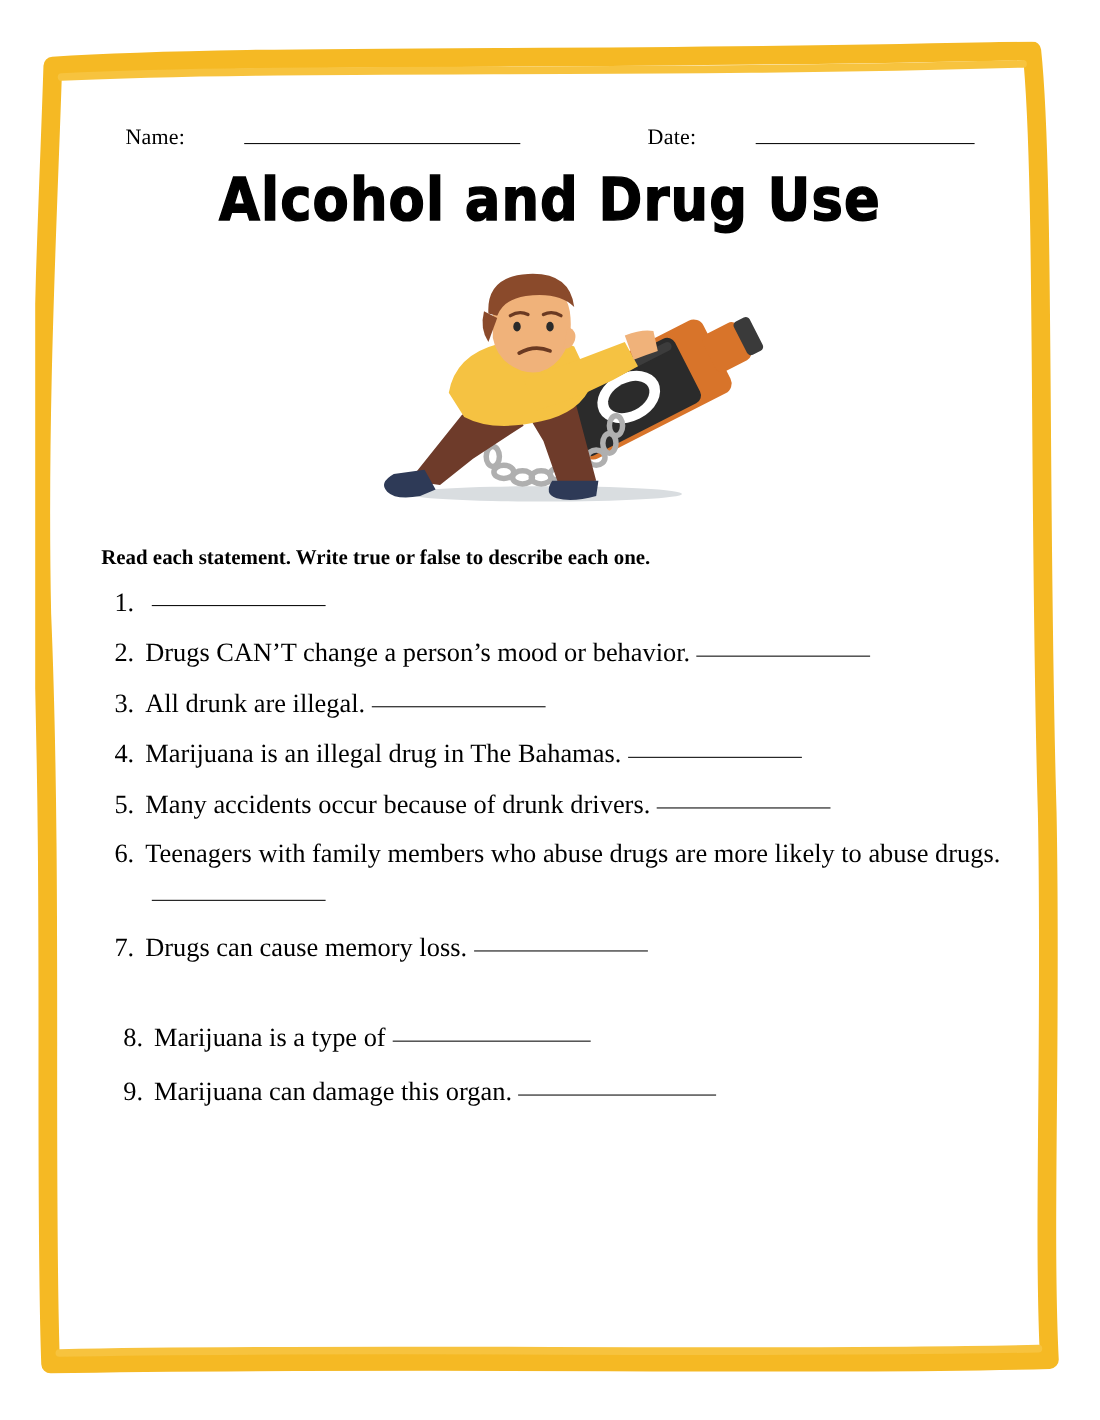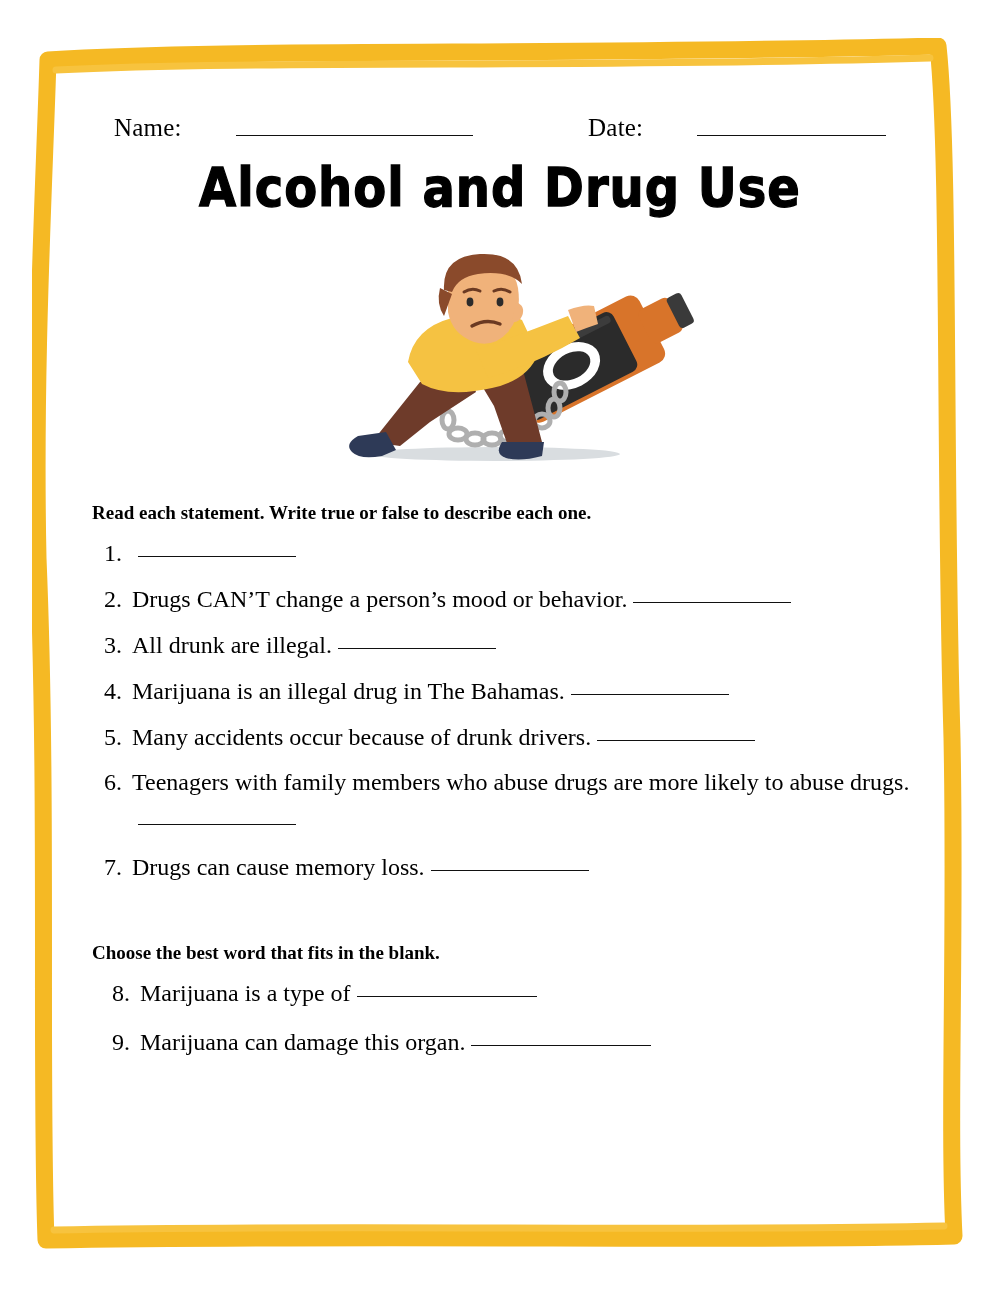--- a/index.html
+++ b/index.html
@@ -37,21 +37,21 @@
     left: 70px;
     top: 80px;
     width: 860px;
     height: 1130px;
   }
 
   
   .namedate {
     display: flex;
     align-items: baseline;
-    font-size: 25px;
+    font-size: 20px;
     padding: 34px 44px 0 44px;
     letter-spacing: .2px;
     gap: 48px;
   }
   .namedate .lbl { white-space: pre; }
   .rule {
     display: inline-block;
     border-bottom: 1.6px solid #111;
     height: 0;
     margin: 0 0 4px 6px;
@@ -233,21 +233,20 @@
         <span class="txt"><span>Teenagers with family members who abuse drugs are more likely to abuse drugs.</span><span class="blank b-md"></span></span>
       </li>
       <li>
         <span class="num">7.</span>
         <span class="txt"><span>Drugs can cause memory loss.</span><span class="blank b-md"></span></span>
       </li>
     </ol>
 
     <div class="spacer"></div>
 
-    <div class="section-head second">Choose the best word that fits in the blank.</div>
 
     <ol class="items second">
       <li>
         <span class="num">8.</span>
         <span class="txt"><span>Marijuana is a type of</span><span class="blank b-lg"></span></span>
       </li>
       <li>
         <span class="num">9.</span>
         <span class="txt"><span>Marijuana can damage this organ.</span><span class="blank b-lg"></span></span>
       </li>

